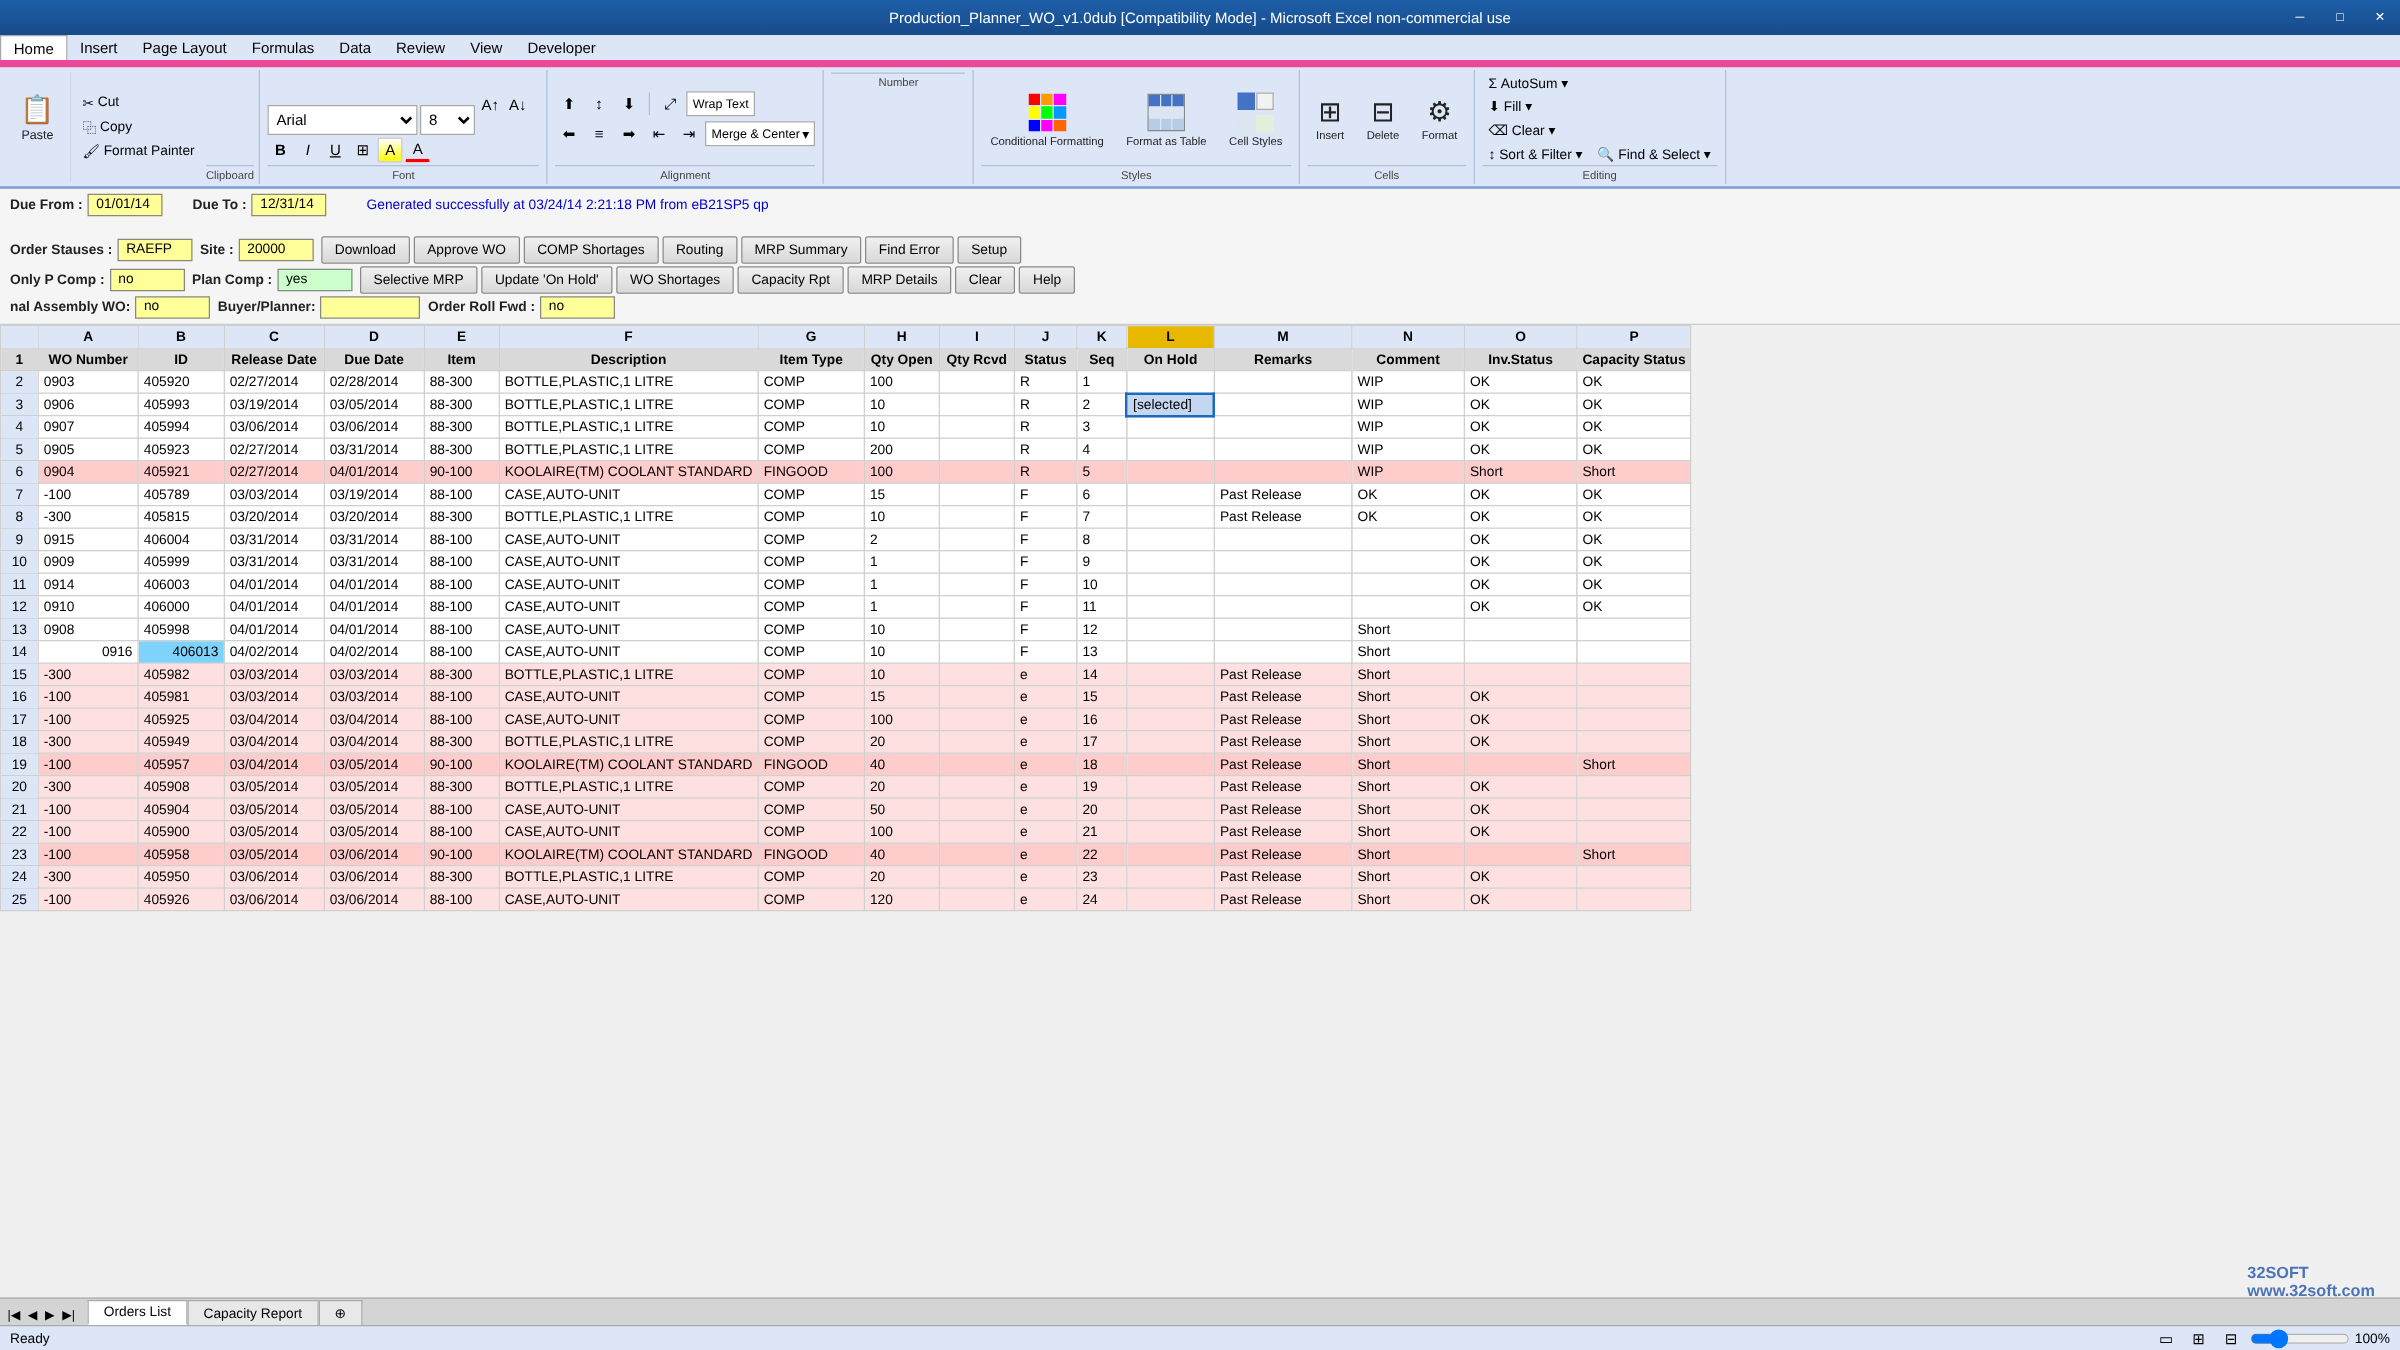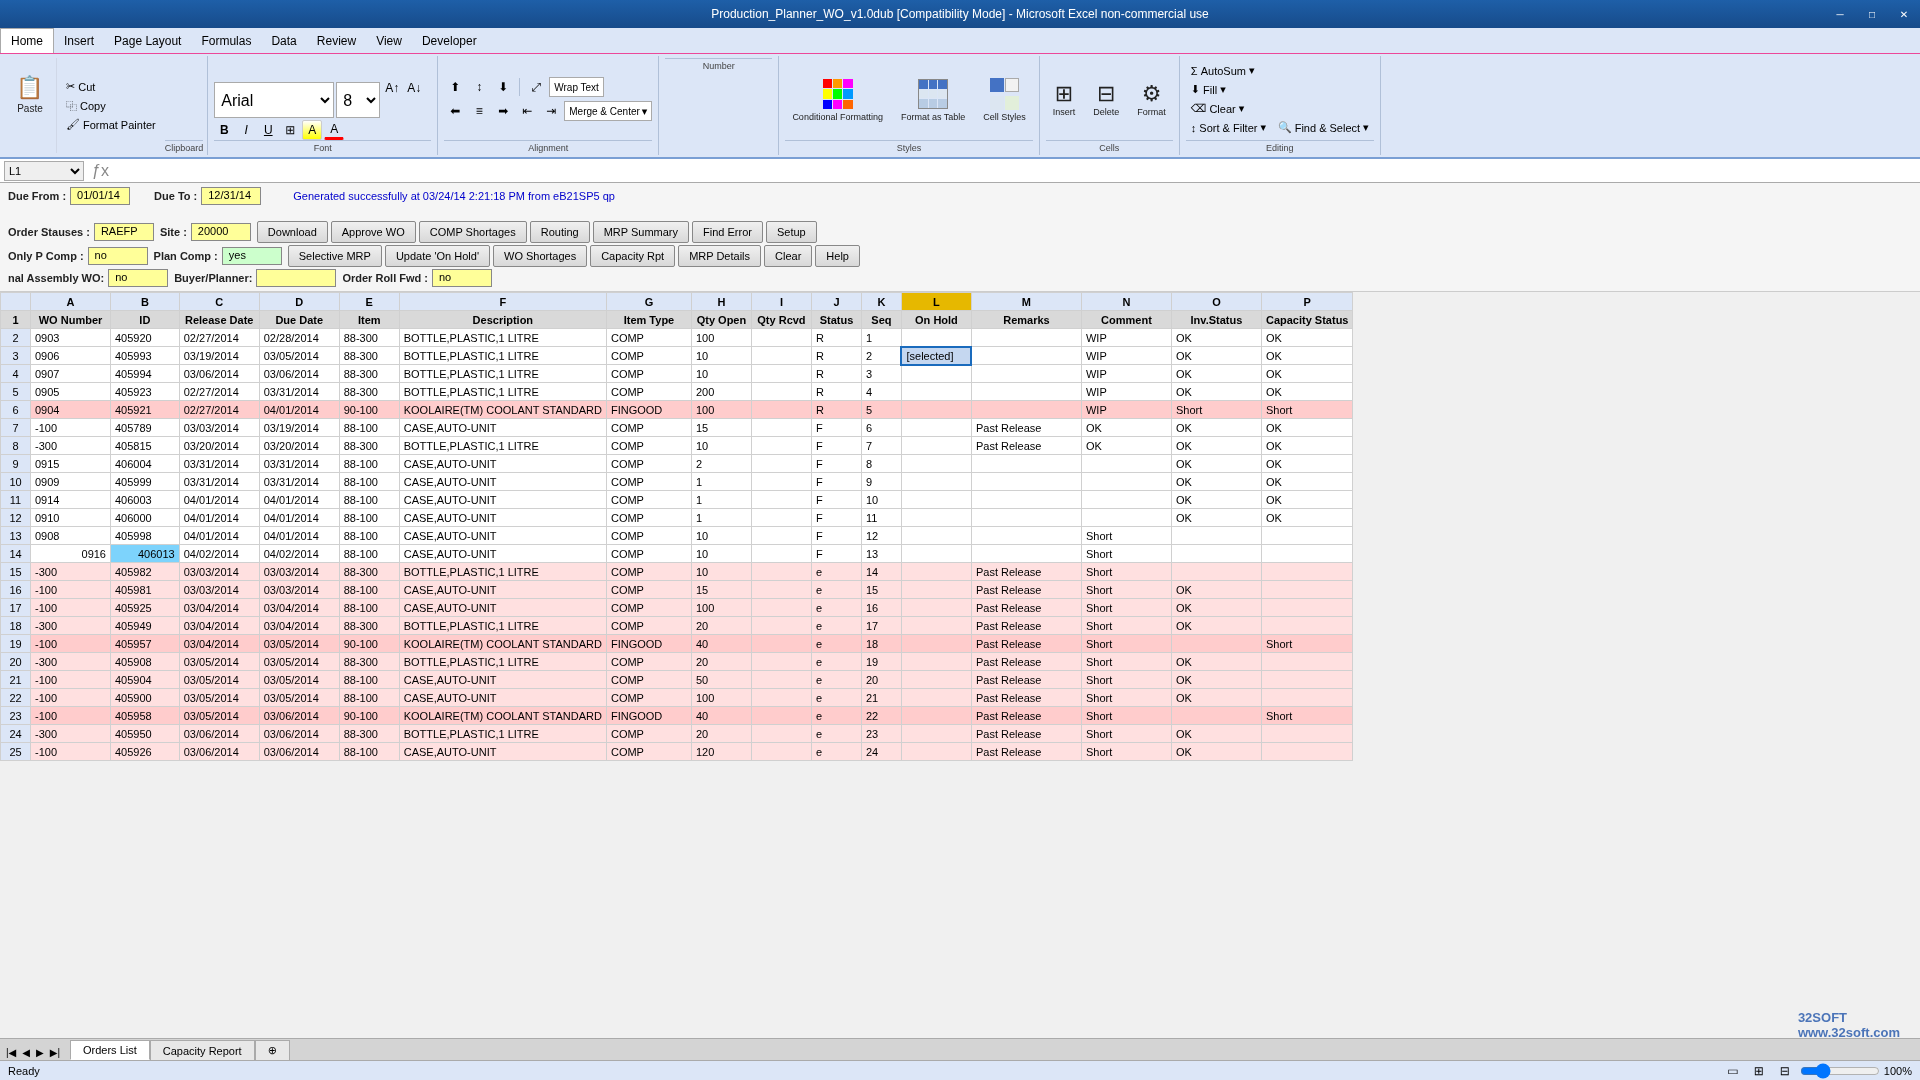--- a/index.html
+++ b/index.html
@@ -33,21 +33,21 @@
       color: white;
       cursor: pointer;
     }
 
     
     #menu-bar {
       background: #dce6f7;
       height: 26px;
       display: flex;
       align-items: center;
-      border-bottom: 1px solid #ec4899;
+      border-bottom: 6px solid #ec4899;
     }
     #menu-bar .menu-item {
       padding: 2px 10px;
       height: 100%;
       display: flex;
       align-items: center;
       cursor: pointer;
       font-size: 12px;
       color: #000;
     }
@@ -91,22 +91,22 @@
       font-size: 11px;
       white-space: nowrap;
     }
 
     .font-row1, .font-row2 {
       display: flex;
       align-items: center;
       gap: 2px;
     }
     .font-select {
-      height: 36px;
-      font-size: 16px;
+      height: 24px;
+      font-size: 12px;
       border: 1px solid #aaa;
       background: white;
       padding: 0 2px;
       margin-top: 24px;
     }
     .font-name-select { width: 120px; }
     .font-size-select { width: 44px; }
 
     .font-btn {
       width: 20px;
@@ -511,27 +511,20 @@
         </div>
         <div style="display:flex;align-items:center;gap:2px;">
           <div class="ribbon-btn-small">↕ <span>Sort &amp; Filter</span> ▾</div>
           <div class="ribbon-btn-small">🔍 <span>Find &amp; Select</span> ▾</div>
         </div>
       </div>
       <div style="font-size:9px;color:#444;text-align:center;padding-top:2px;border-top:1px solid #b0c0d8;">Editing</div>
     </div>
   </div>
 
-  <div id="formula-bar">
-    <select style="width:80px;height:20px;font-size:11px;border:1px solid #aaa;">
-      <option>L1</option>
-    </select>
-    <span style="font-size:16px;color:#888;margin:0 4px;">ƒx</span>
-    <input type="text" id="formula-input" style="flex: 1 1 0%; border: none; font-size: 11px; outline: none;">
-  </div>
 
   <div id="sheet-main">
 
     <div style="background:#f5f5f5;padding:4px 8px;border-bottom:1px solid #ccc;">
 
       <div style="display:flex;align-items:center;gap:24px;margin-bottom:16px;">
         <div style="display:flex;align-items:center;gap:4px;">
           <span class="info-label">Due From :</span>
           <div class="info-value-yellow">01/01/14</div>
         </div>

